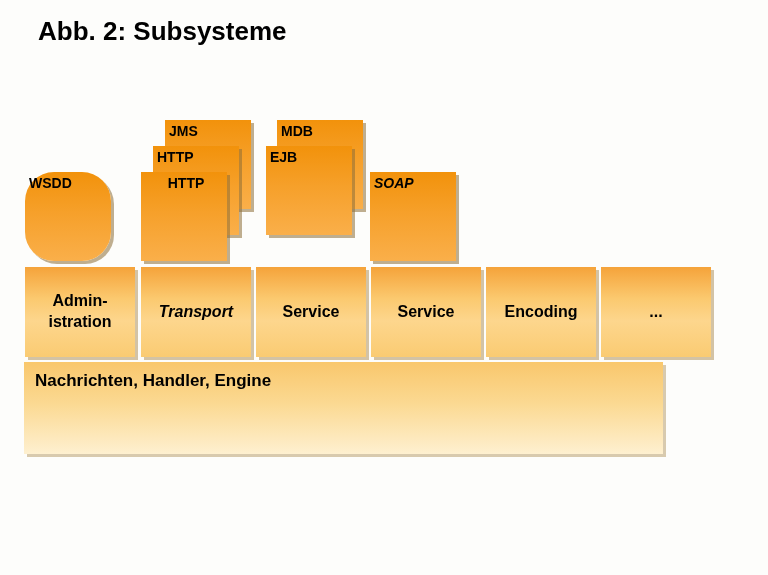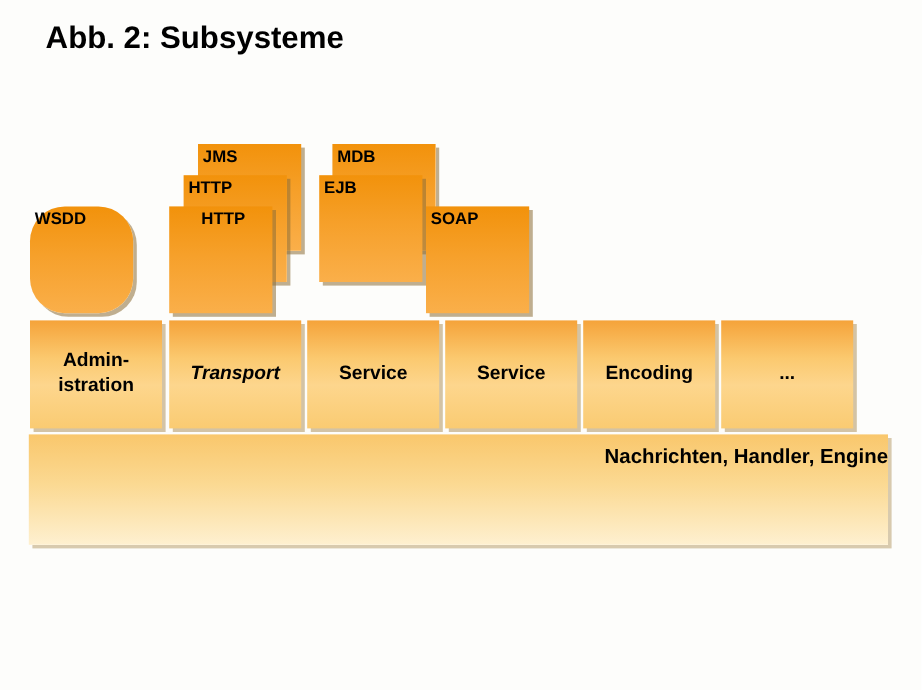--- a/index.html
+++ b/index.html
@@ -64,44 +64,43 @@
     text-align: center;
     line-height: 1.3;
     white-space: pre-line;
     color: #000000;
   }
   
   .base-bar {
     position: absolute;
     left: 24px;
     top: 362px;
-    width: 716px;
+    width: 639px;
     height: 92px;
     background: linear-gradient(to bottom, #f9c76c 0%, #fbd992 45%, #fef0d0 100%);
     box-shadow: 3px 3px 0 rgba(160, 125, 60, 0.40);
     box-sizing: border-box;
     padding: 9px 0 0 11px;
     z-index: 4;
-    text-align: right;
   }
   .base-bar-label {
     font-size: 17px;
     font-weight: bold;
     color: #000000;
     white-space: nowrap;
   }
   
   #card-jms  { left: 165px; top: 120px; }
   #card-smtp { left: 153px; top: 146px; }
   #card-http { left: 141px; top: 172px; text-align: center; }
   #card-mdb  { left: 277px; top: 120px; }
   #card-ejb  { left: 266px; top: 146px; }
   #card-rpc  { left: 255px; top: 172px; }
   #card-wsdd { left: 25px;  top: 172px; border-radius: 29px; }
-  #card-soap { left: 355px; top: 172px; }
+  #card-soap { left: 370px; top: 172px; font-style: italic; }
   #box-administration { left: 25px; }
   #box-transport      { left: 141px; font-style: italic; }
   #box-provider       { left: 256px; }
   #box-service        { left: 371px; }
   #box-encoding       { left: 486px; }
   #box-more           { left: 601px; }
 </style>
 </head>
 <body>
 

